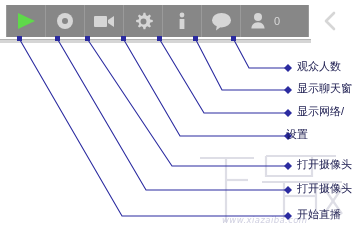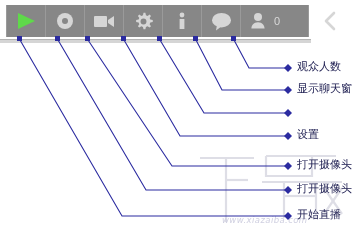--- a/index.html
+++ b/index.html
@@ -220,22 +220,23 @@
       <polygon points="288,162 292,166 288,170 284,166"></polygon>
       <polygon points="288,186 292,190 288,194 284,190"></polygon>
       <polygon points="288,212 292,216 288,220 284,216"></polygon>
     </g>
   </svg>
 
   <div class="label" style="left:297px; top:61px;">观众人数</div>
 
   <div class="label" style="left:297px; top:83px;">显示聊天窗</div>
 
-
-  <div class="label" style="left:297px; top:129px;">设置</div>
+  <div class="label" style="left:297px; top:106px;">显示网络/</div>
+
+  <div class="label" style="left:286px; top:129px;">设置</div>
 
   <div class="label" style="left:297px; top:159px;">打开摄像头</div>
 
   <div class="label" style="left:297px; top:183px;">打开摄像头</div>
 
   <div class="label" style="left:297px; top:209px;text-align:right;">开始直播</div>
 
 </div>
 
 </body></html>

